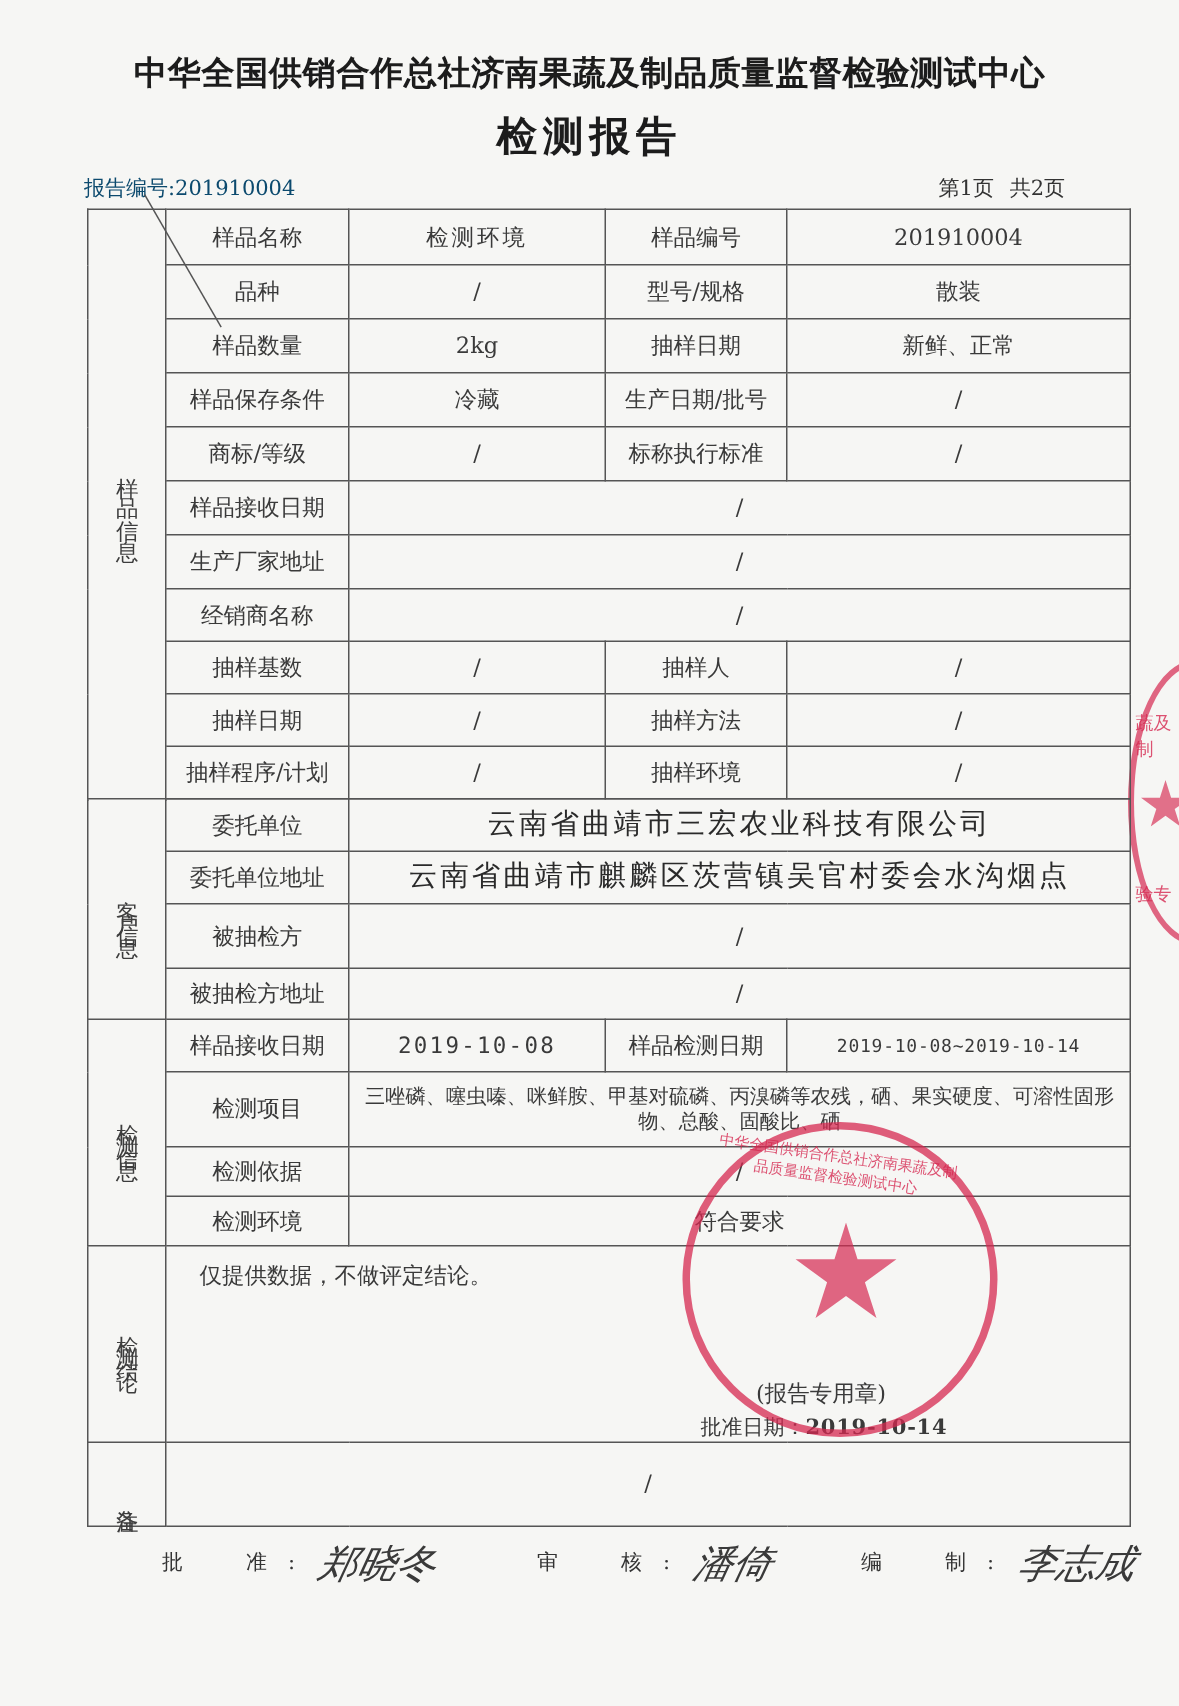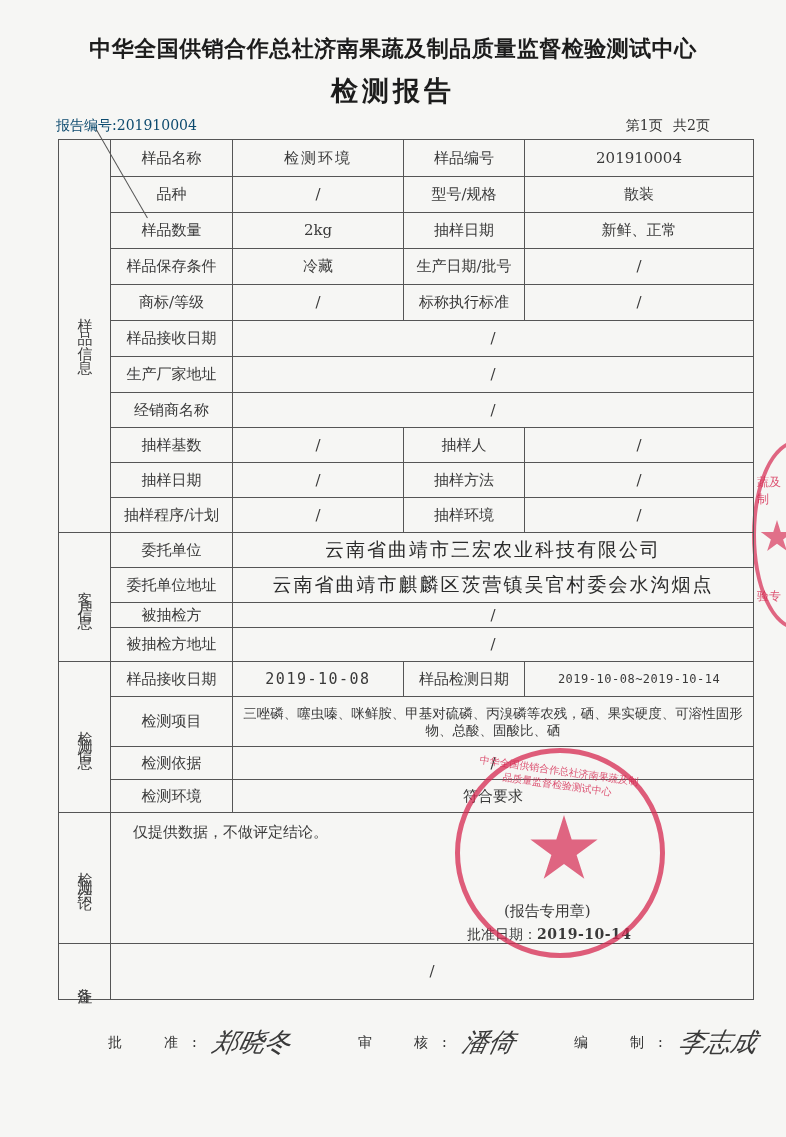--- a/index.html
+++ b/index.html
@@ -172,21 +172,21 @@
 
     <tr style="height:35px">
       <td rowspan="4" class="section"><span style="writing-mode:vertical-rl;letter-spacing:8px;margin:auto;display:inline-block;">客户信息</span></td>
       <td class="lbl">委托单位</td>
       <td colspan="3" class="big">云南省曲靖市三宏农业科技有限公司</td>
     </tr>
     <tr style="height:35px">
       <td class="lbl">委托单位地址</td>
       <td colspan="3" class="big">云南省曲靖市麒麟区茨营镇吴官村委会水沟烟点</td>
     </tr>
-    <tr style="height:25px">
+    <tr style="height:43px">
       <td class="lbl">被抽检方</td>
       <td colspan="3" class="val">/</td>
     </tr>
     <tr style="height:34px">
       <td class="lbl">被抽检方地址</td>
       <td colspan="3" class="val">/</td>
     </tr>
 
     <tr style="height:35px">
       <td rowspan="4" class="section"><span style="writing-mode:vertical-rl;letter-spacing:8px;margin:auto;display:inline-block;">检测信息</span></td>

